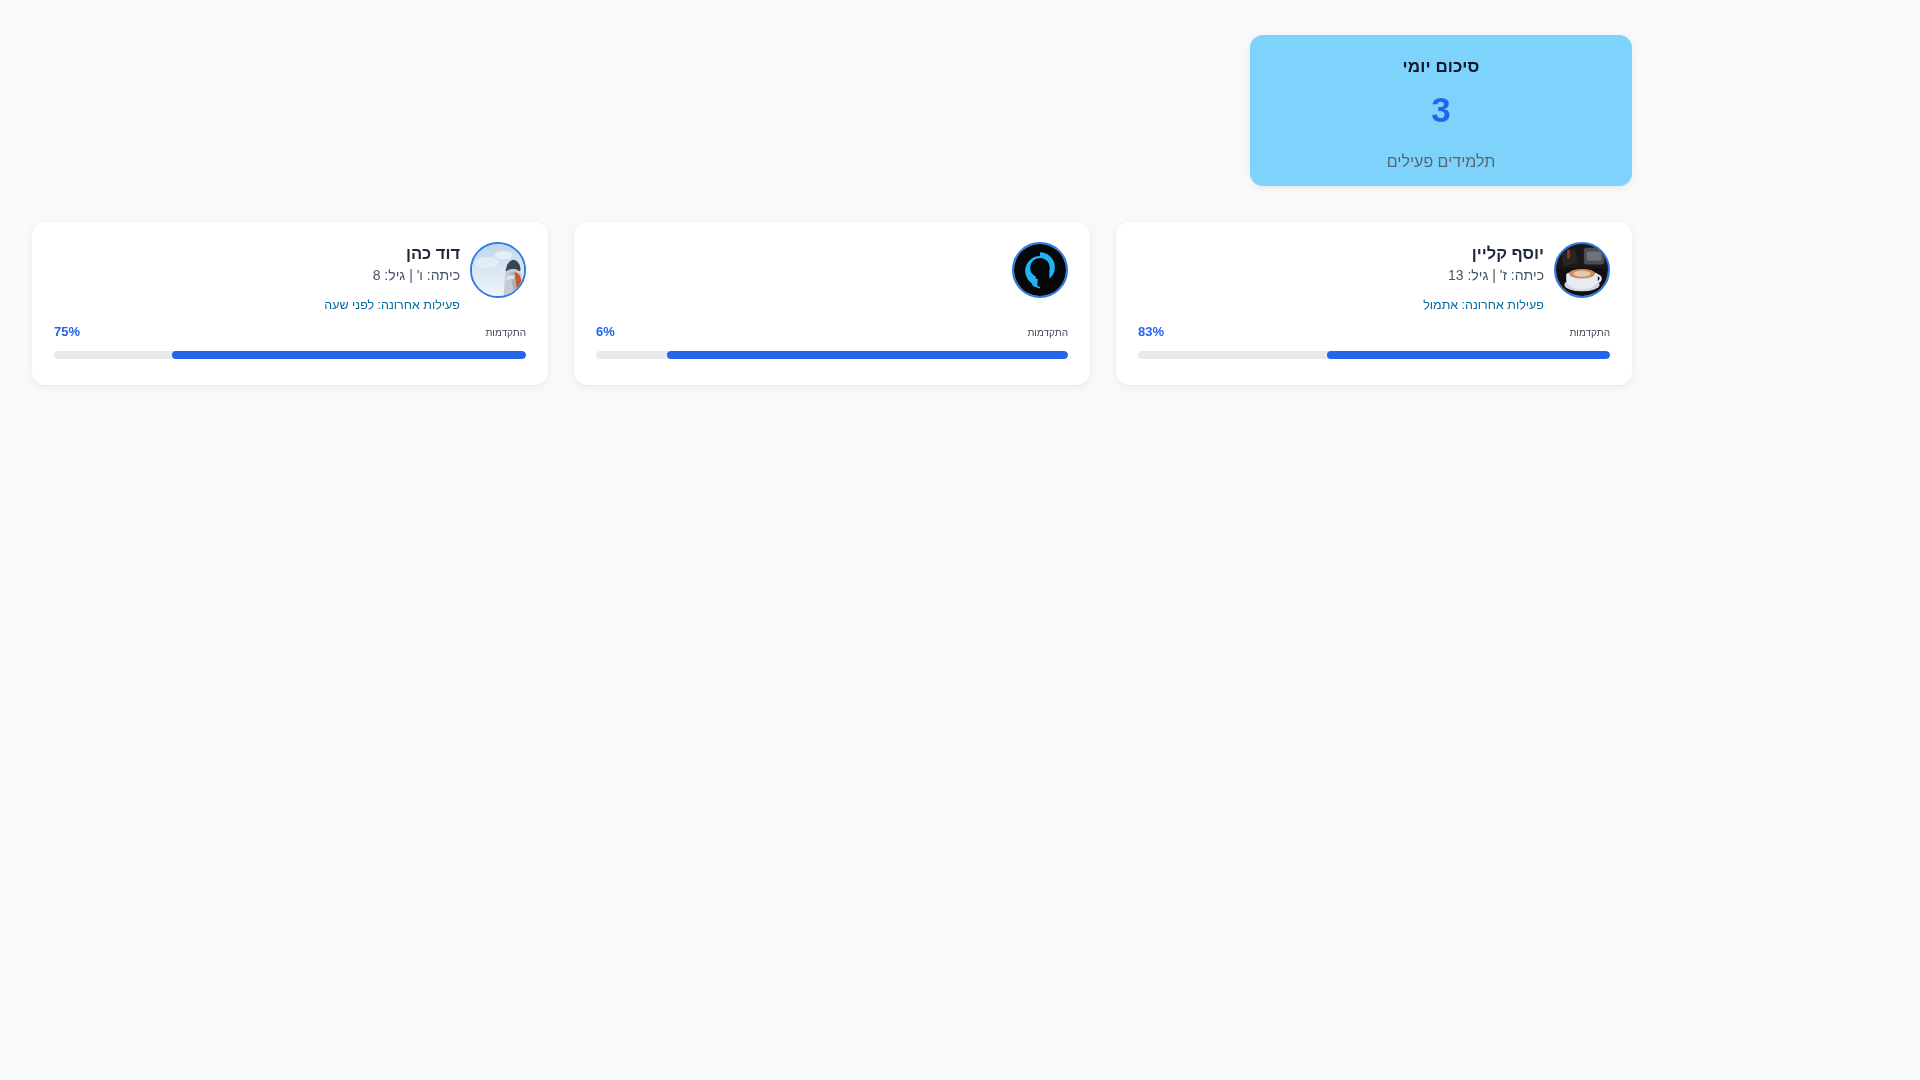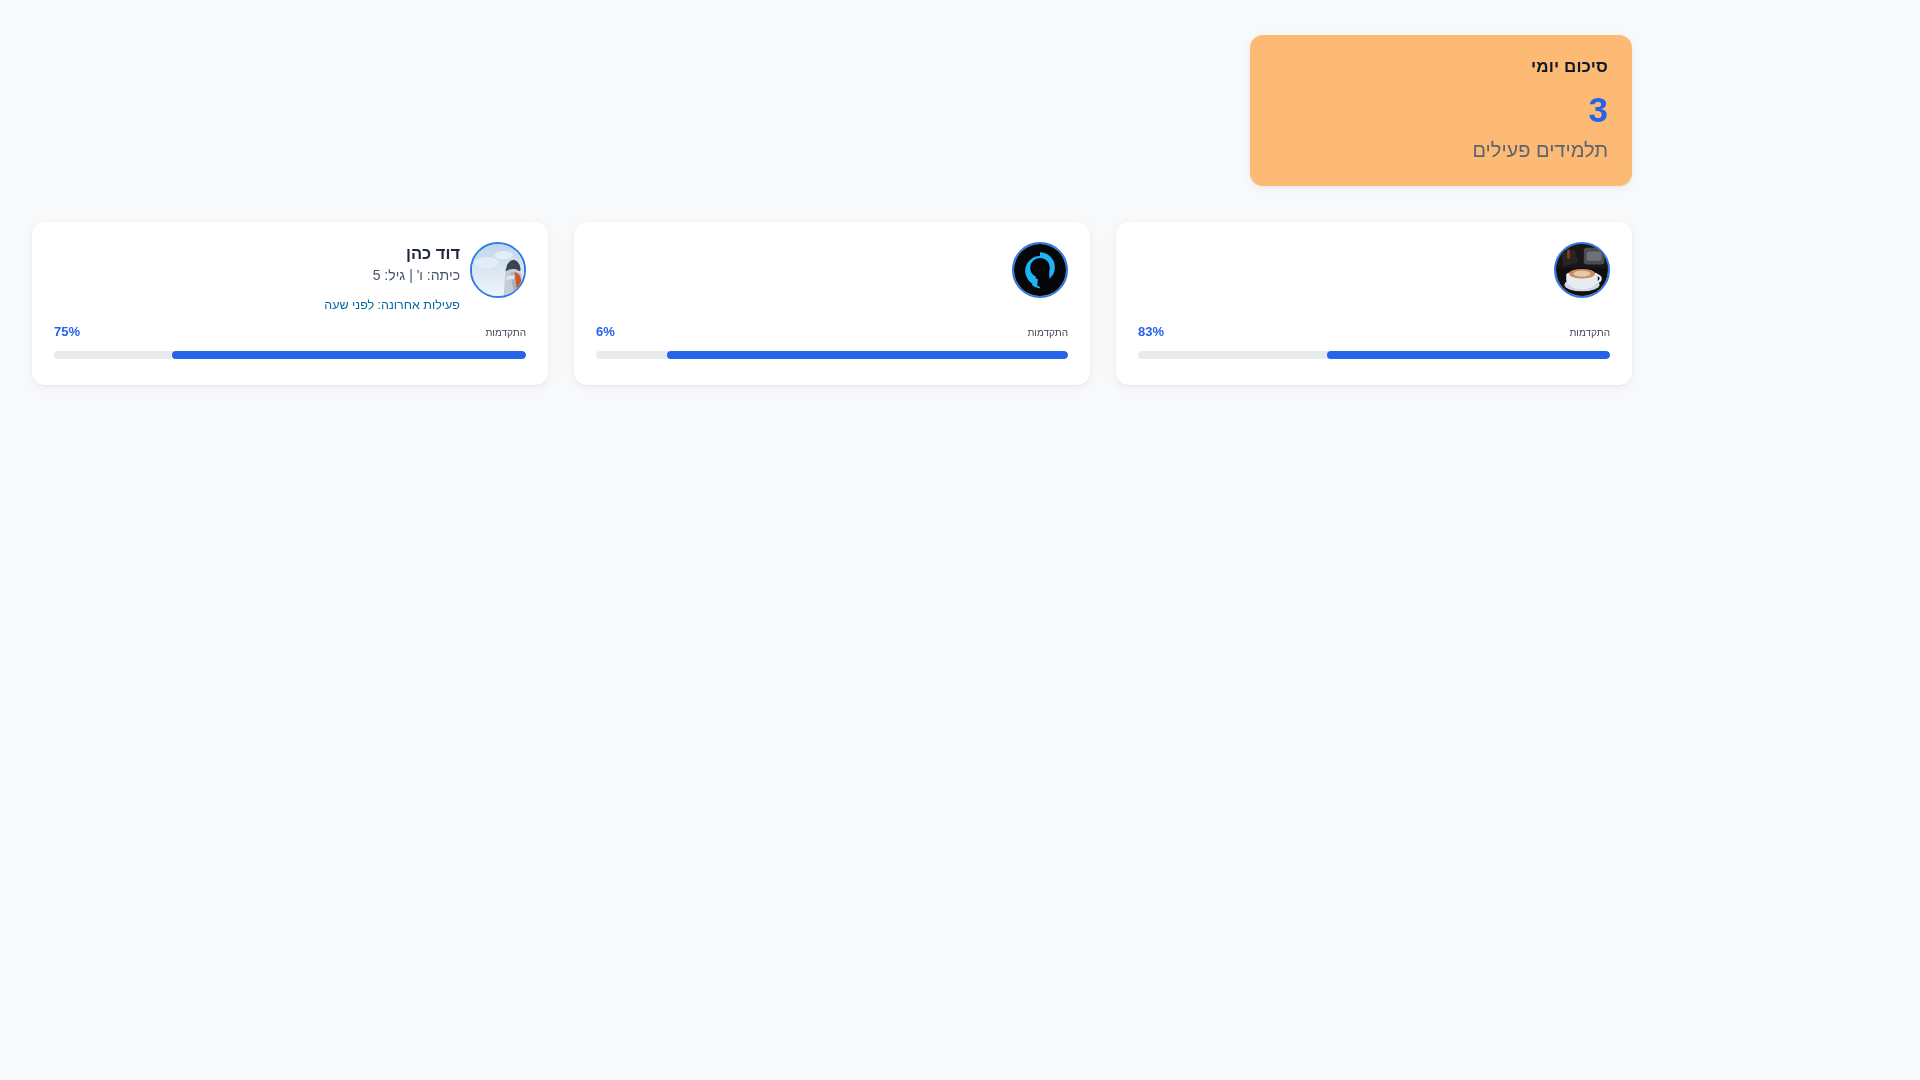--- a/index.html
+++ b/index.html
@@ -18,47 +18,47 @@
     position: relative;
   }
 
   
   .summary-card {
     position: absolute;
     top: 35px;
     right: 288px;           
     width: 382px;
     height: 151px;
-    background: #fdba74;
+    background: #7dd3fc;
     border-radius: 13px;
     box-shadow: 0 2px 10px rgba(15, 23, 42, 0.055),
                 0 1px 2px rgba(15, 23, 42, 0.035);
     padding: 21px 24px 0 24px;
-    text-align: right;
+    text-align: center;
   }
 
   .summary-title {
     font-size: 17px;
     font-weight: 700;
     color: #111827;
     letter-spacing: 0.1px;
     line-height: 1.3;
   }
 
   .summary-value {
     margin-top: 12px;
     font-size: 35px;
     font-weight: 700;
     color: #2563eb;
     line-height: 1.15;
   }
 
   .summary-caption {
-    margin-top: 7px;
-    font-size: 20px;
+    margin-top: 22px;
+    font-size: 16px;
     color: #5b6472;
     line-height: 1.3;
   }
 
   
   .students-row {
     position: absolute;
     top: 222px;
     right: 288px;
     left: 32px;
@@ -199,20 +199,25 @@
           <path d="M6 10 L20 6 L24 20 L8 24 Z" fill="#2b2522"></path>
           <rect x="30" y="4" width="22" height="18" rx="3" fill="#4a4d52"></rect>
           <rect x="33" y="8" width="16" height="10" rx="2" fill="#6d7278"></rect>
           <rect x="12" y="6" width="3" height="10" rx="1.4" fill="#8c3a22"></rect>
           <ellipse cx="28" cy="44" rx="19" ry="7" fill="#cfd6de"></ellipse>
           <path d="M14 31 h28 a3 3 0 0 1 3 3 v4 a14 9 0 0 1 -34 0 v-4 a3 3 0 0 1 3 -3 z" fill="#e7ecf2"></path>
           <ellipse cx="28" cy="32" rx="14" ry="5.2" fill="#c98f63"></ellipse>
           <ellipse cx="28" cy="32" rx="9" ry="3.2" fill="#e4c9ab"></ellipse>
           <path d="M42 33 q7 1 6 5 q-1 4 -7 3" fill="none" stroke="#e7ecf2" stroke-width="2.4"></path>
         </svg>
+      </div>
+      <div class="student-info">
+        <div class="student-name">יוסף קליין</div>
+        <div class="student-meta">כיתה: ז' | גיל: 13</div>
+        <div class="student-activity">פעילות אחרונה: אתמול</div>
       </div>
     </div>
     <div class="progress-block">
       <div class="progress-header">
         <span class="progress-label">התקדמות</span>
         <span class="progress-percent">83%</span>
       </div>
       <div class="progress-track">
         <div class="progress-fill" style="width: 60%;"></div>
       </div>
@@ -258,21 +263,21 @@
           <ellipse cx="34" cy="12" rx="10" ry="4.5" fill="#eff5fa" opacity="0.7"></ellipse>
           <path d="M38 22 q5 -8 11 -3 q4 4 3 10 l-16 0 z" fill="#3b4450"></path>
           <path d="M36 30 q4 -4 10 -3 q6 1 8 8 l0 21 l-20 0 z" fill="#c6ccd4"></path>
           <path d="M41 31 q6 -2 10 2 l2 24 l-7 0 z" fill="#a9b2bc"></path>
           <path d="M46 30 q6 2 7 9 l1 17 l-5 0 z" fill="#d1552c"></path>
           <path d="M37 36 q4 -3 9 -2 l-1 4 q-5 -1 -8 1 z" fill="#e0e5ea"></path>
         </svg>
       </div>
       <div class="student-info">
         <div class="student-name">דוד כהן</div>
-        <div class="student-meta">כיתה: ו' | גיל: 5</div>
+        <div class="student-meta">כיתה: ו' | גיל: 8</div>
         <div class="student-activity">פעילות אחרונה: לפני שעה</div>
       </div>
     </div>
     <div class="progress-block">
       <div class="progress-header">
         <span class="progress-label">התקדמות</span>
         <span class="progress-percent">75%</span>
       </div>
       <div class="progress-track">
         <div class="progress-fill" style="width: 75%;"></div>

